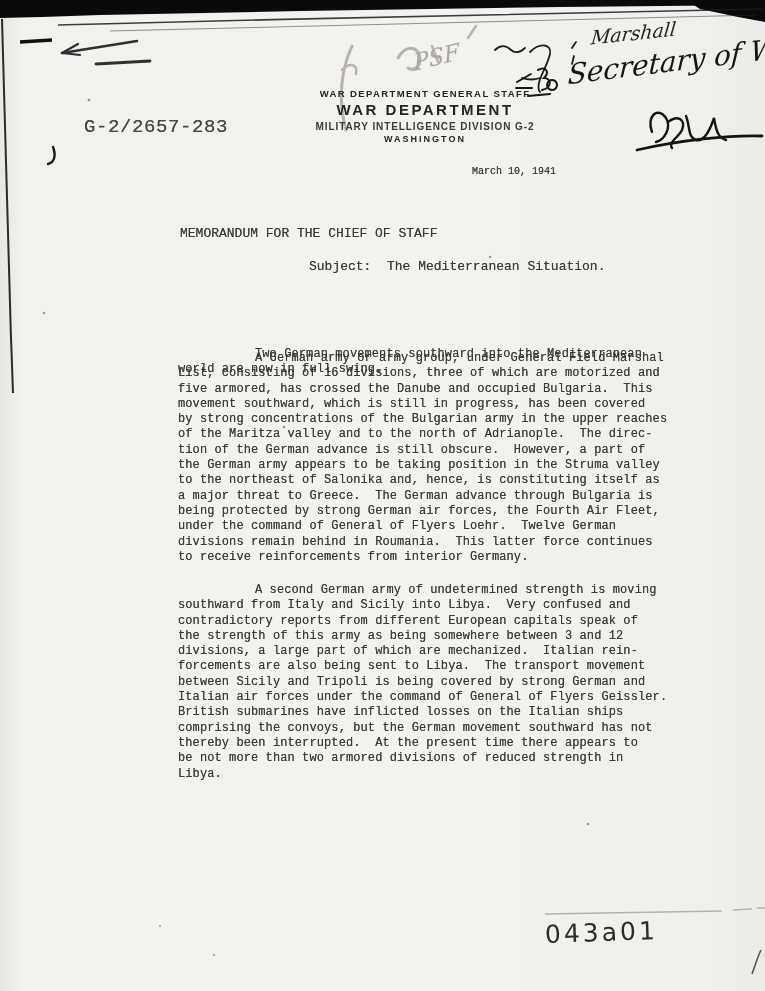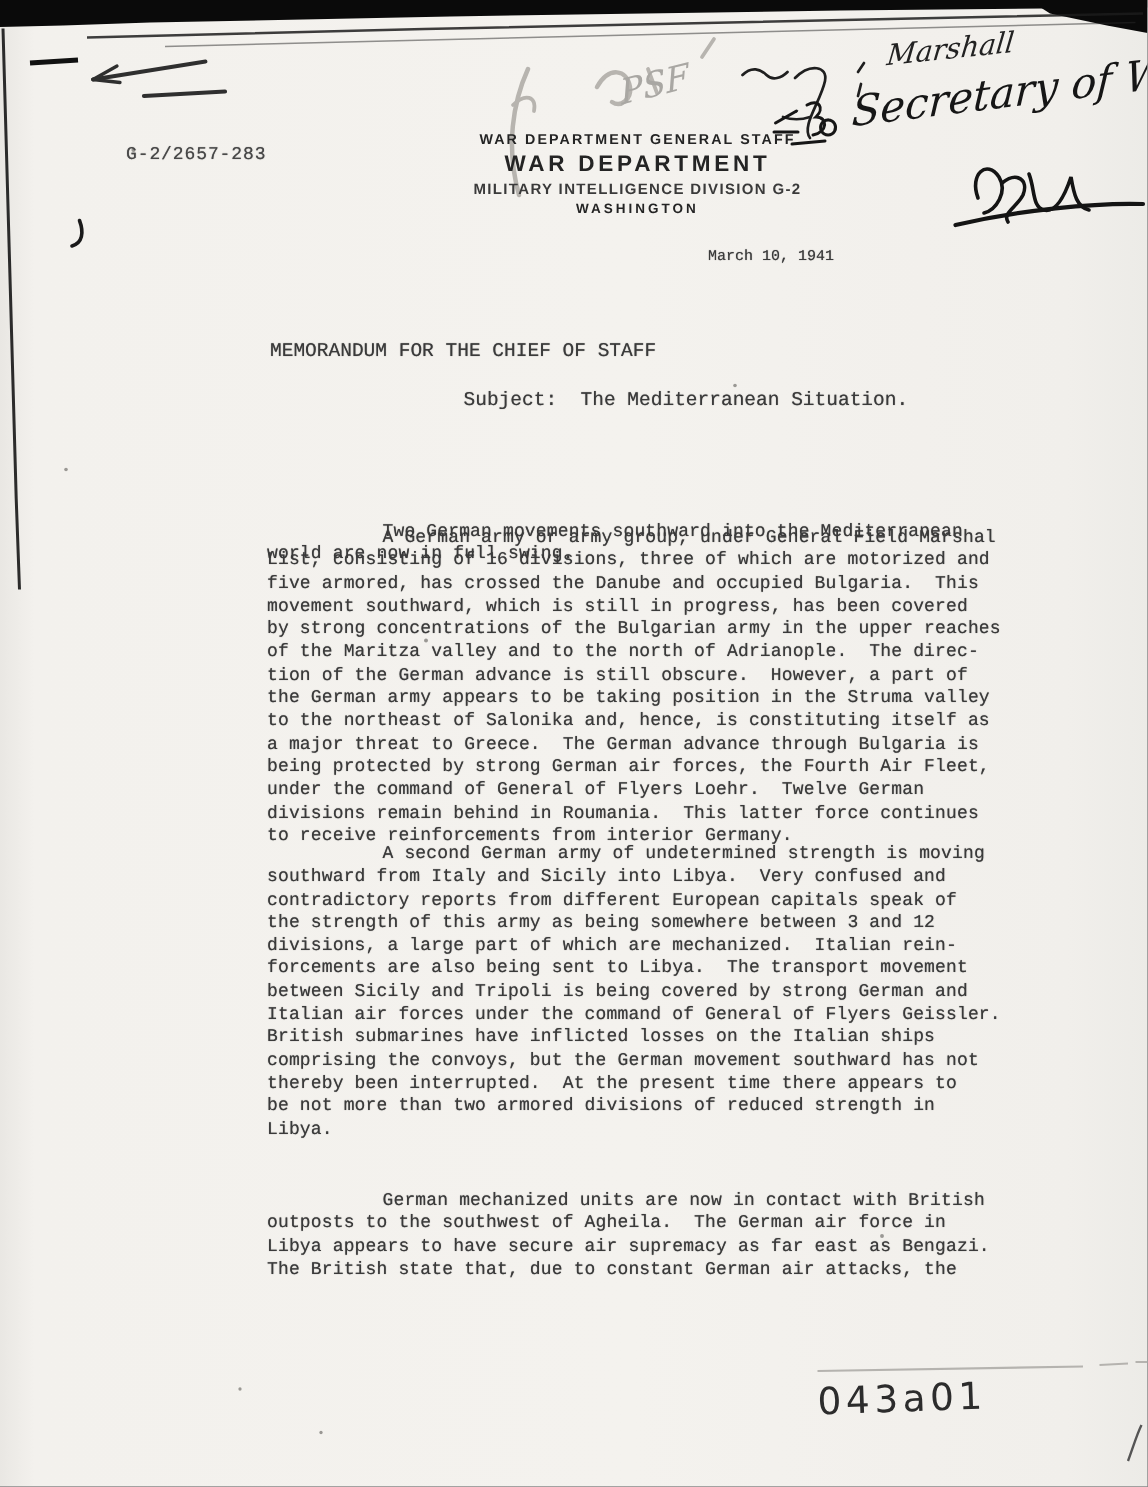--- a/index.html
+++ b/index.html
@@ -112,21 +112,21 @@
       <circle cx="89" cy="100" r="1.4"></circle>
       <circle cx="490" cy="257" r="1.2"></circle>
       <circle cx="284" cy="427" r="1.3"></circle>
       <circle cx="44" cy="313" r="1.2"></circle>
       <circle cx="588" cy="824" r="1.3"></circle>
       <circle cx="160" cy="926" r="1.1"></circle>
       <circle cx="214" cy="955" r="1.1"></circle>
     </g>
   </svg>
 
-  <div class="abs typed" style="left:84px;top:96px;font-size:12px;letter-spacing:0.6px;color:#474747;">G-2/2657-283</div>
+  <div class="abs typed" style="left:84px;top:116px;font-size:19px;letter-spacing:0.6px;color:#474747;">G-2/2657-283</div>
 
   <div id="letterhead" class="abs">
     <div id="lh2">WAR DEPARTMENT GENERAL STAFF</div>
     <div id="lh1">WAR DEPARTMENT</div>
     <div id="lh3">MILITARY INTELLIGENCE DIVISION G-2</div>
     <div id="lh4">WASHINGTON</div>
   </div>
 
   <div class="abs hand" id="hand-psf">PSF</div>
   <div class="abs hand" id="hand-marshall">Marshall</div>
@@ -148,31 +148,27 @@
 by strong concentrations of the Bulgarian army in the upper reaches
 of the Maritza valley and to the north of Adrianople.  The direc-
 tion of the German advance is still obscure.  However, a part of
 the German army appears to be taking position in the Struma valley
 to the northeast of Salonika and, hence, is constituting itself as
 a major threat to Greece.  The German advance through Bulgaria is
 being protected by strong German air forces, the Fourth Air Fleet,
 under the command of General of Flyers Loehr.  Twelve German
 divisions remain behind in Roumania.  This latter force continues
 to receive reinforcements from interior Germany.</div>
-  <div class="abs typed para" style="left:178px;top:562px;">A second German army of undetermined strength is moving
+  <div class="abs typed para" style="left:178px;top:583px;">A second German army of undetermined strength is moving
 southward from Italy and Sicily into Libya.  Very confused and
 contradictory reports from different European capitals speak of
 the strength of this army as being somewhere between 3 and 12
 divisions, a large part of which are mechanized.  Italian rein-
 forcements are also being sent to Libya.  The transport movement
 between Sicily and Tripoli is being covered by strong German and
 Italian air forces under the command of General of Flyers Geissler.
 British submarines have inflicted losses on the Italian ships
 comprising the convoys, but the German movement southward has not
 thereby been interrupted.  At the present time there appears to
 be not more than two armored divisions of reduced strength in
 Libya.</div>
-  <div class="abs typed para" style="left:178px;top:793px;">German mechanized units are now in contact with British
-outposts to the southwest of Agheila.  The German air force in
-Libya appears to have secure air supremacy as far east as Bengazi.
-The British state that, due to constant German air attacks, the</div>
 
 </div>
 
 </body></html>

